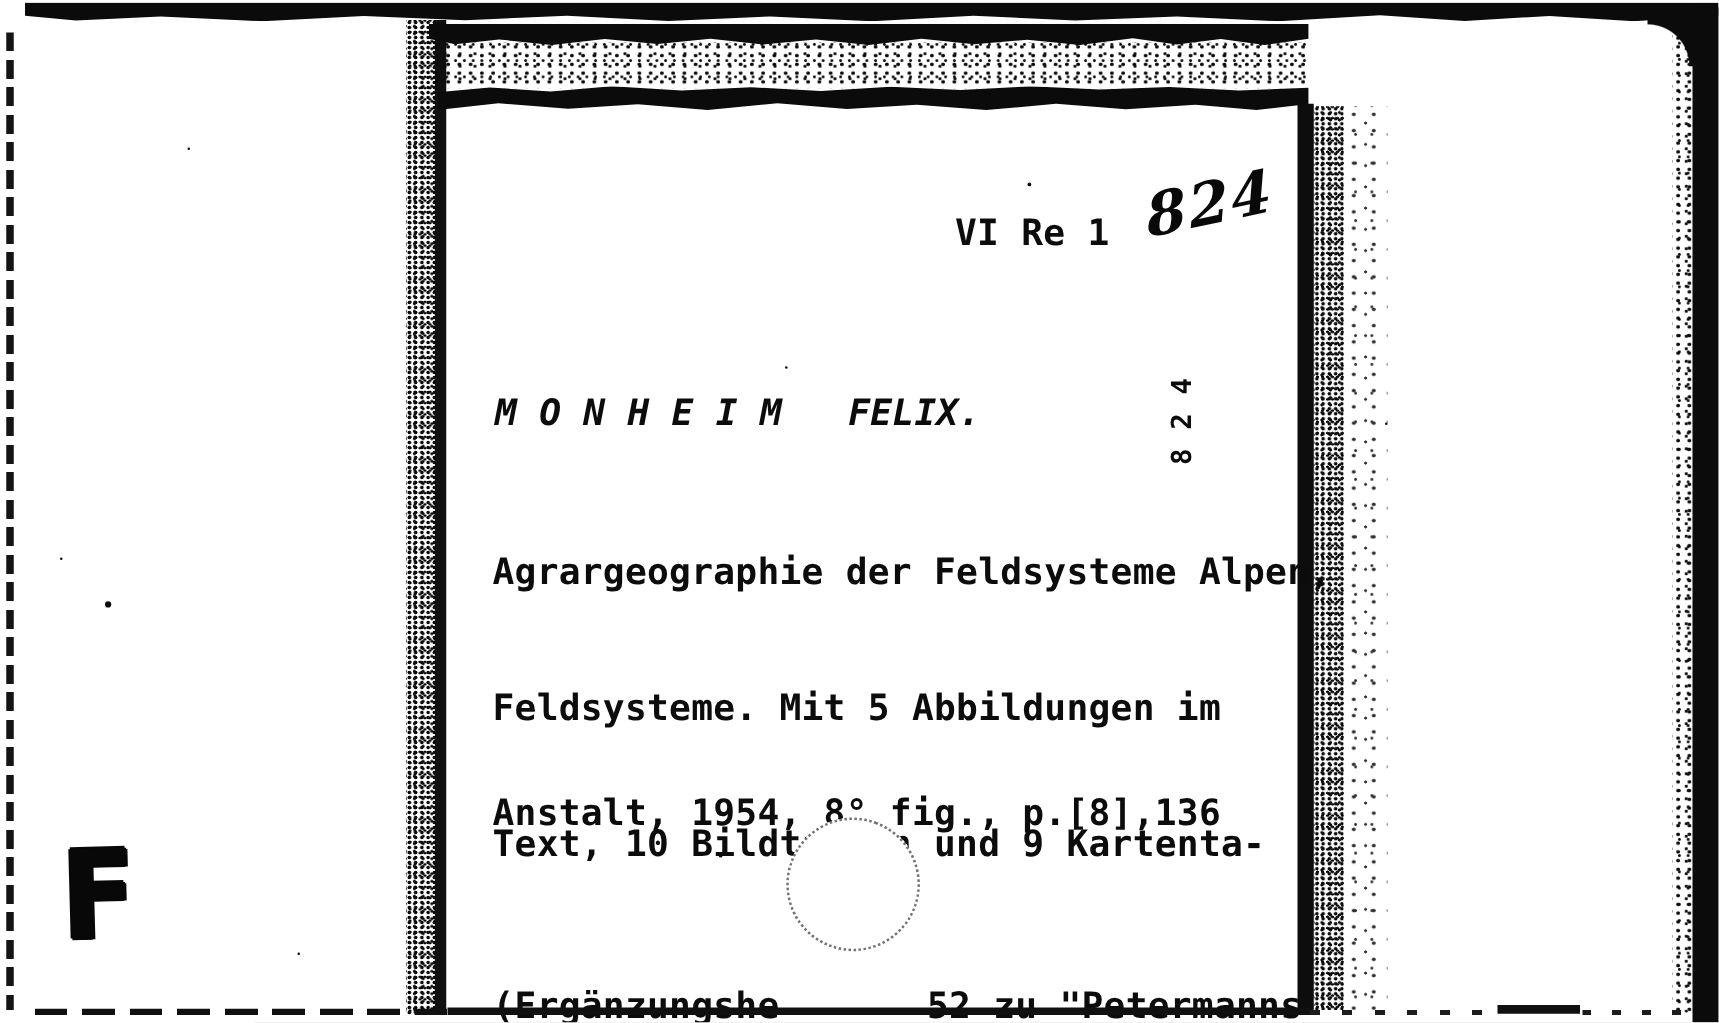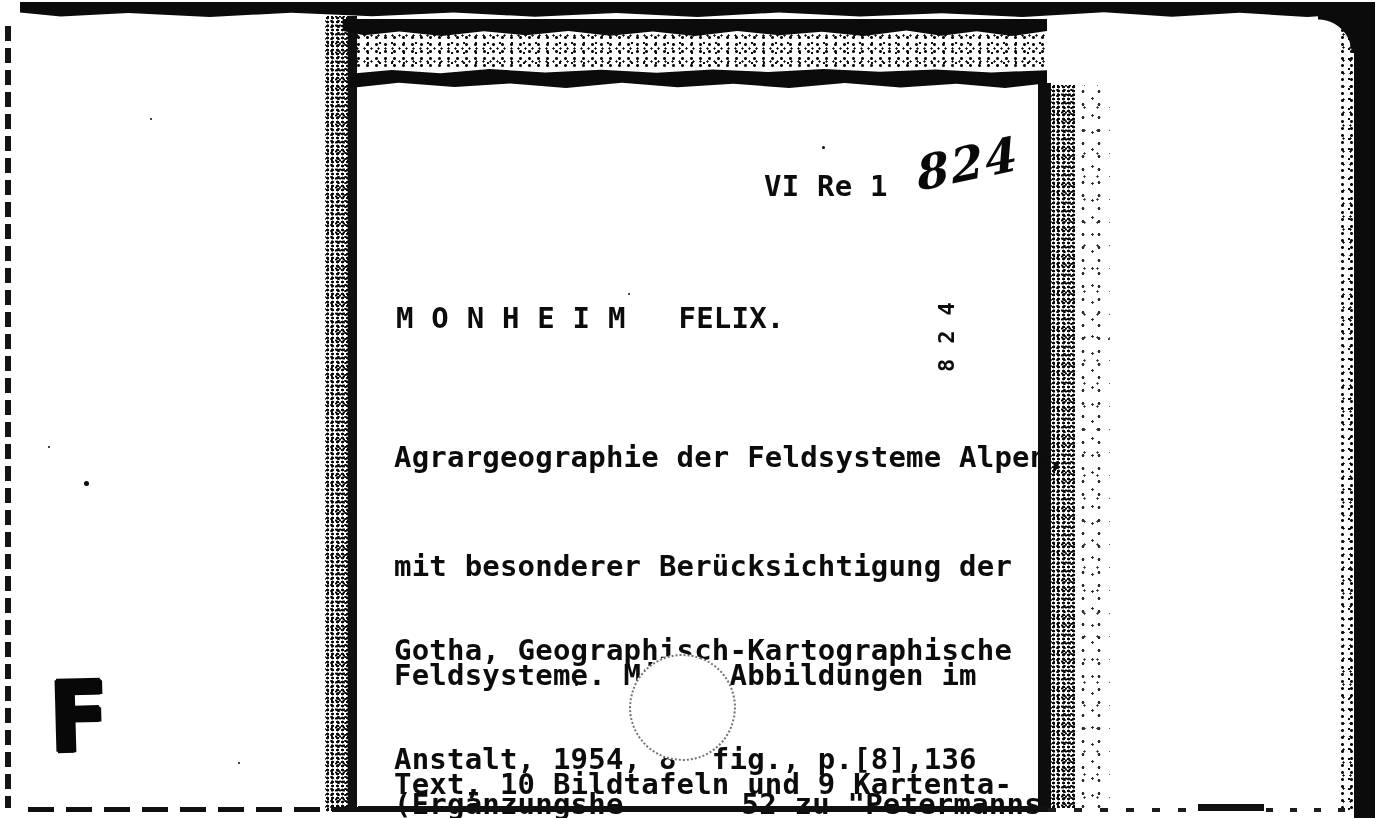--- a/index.html
+++ b/index.html
@@ -62,21 +62,21 @@
   #handwritten{
     position:absolute; left:916px; top:136px; z-index:3; color:#090909;
     font-family:"DejaVu Serif", serif; font-style:italic; font-weight:bold;
     font-size:47px; transform:rotate(-12deg) skewX(-6deg); letter-spacing:2px;
   }
   #vstamp{
     position:absolute; left:934px; top:372px; z-index:3; color:#0c0c0c;
     font-family:"DejaVu Sans Mono", monospace; font-weight:bold; font-size:22px;
     letter-spacing:15px; transform:rotate(-90deg); transform-origin:0 0; white-space:pre;
   }
-  #author{left:396px; top:300px;}
+  #author{left:396px; top:312px;font-style:italic;}
   #para-title{left:394px; top:366px;}
   #para-imprint{left:394px; top:559px;}
   #para-series{left:394px; top:713px;}
   #hole{
     position:absolute; left:629px; top:654px; width:107px; height:107px; z-index:5;
     background:#ffffff; border-radius:50%; border:2px dotted rgba(40,40,40,.65);
     transform:rotate(20deg); box-sizing:border-box;
   }
   #fmark{
     position:absolute; left:48px; top:678px; z-index:3; color:#080808;
@@ -110,28 +110,26 @@
   <div id="card-right-speck1" class="speck spk-dense"></div>
   <div id="card-right-speck2" class="speck spk-lite"></div>
 
   <div id="classmark" class="type">VI Re 1</div>
   <div id="handwritten">824</div>
   <div id="vstamp">824</div>
   <div id="author" class="type">M O N H E I M   FELIX.</div>
 
   <div id="para-title" class="type">
     <div class="line">Agrargeographie der Feldsysteme Alpen,</div>
-    <div class="line">mit besonderer Berücksichtigung der</div>
     <div class="line">Feldsysteme. Mit 5 Abbildungen im</div>
     <div class="line">Text, 10 Bildtafeln und 9 Kartenta-</div>
     
   </div>
 
   <div id="para-imprint" class="type">
-    <div class="line">Gotha, Geographisch-Kartographische</div>
     <div class="line">Anstalt, 1954, 8° fig., p.[8],136</div>
     
     
   </div>
 
   <div id="para-series" class="type">
     <div class="line"><span>(Ergänzungshe</span><span class="holegap"></span><span>52 zu "Petermanns</span></div>
     
     
   </div>

